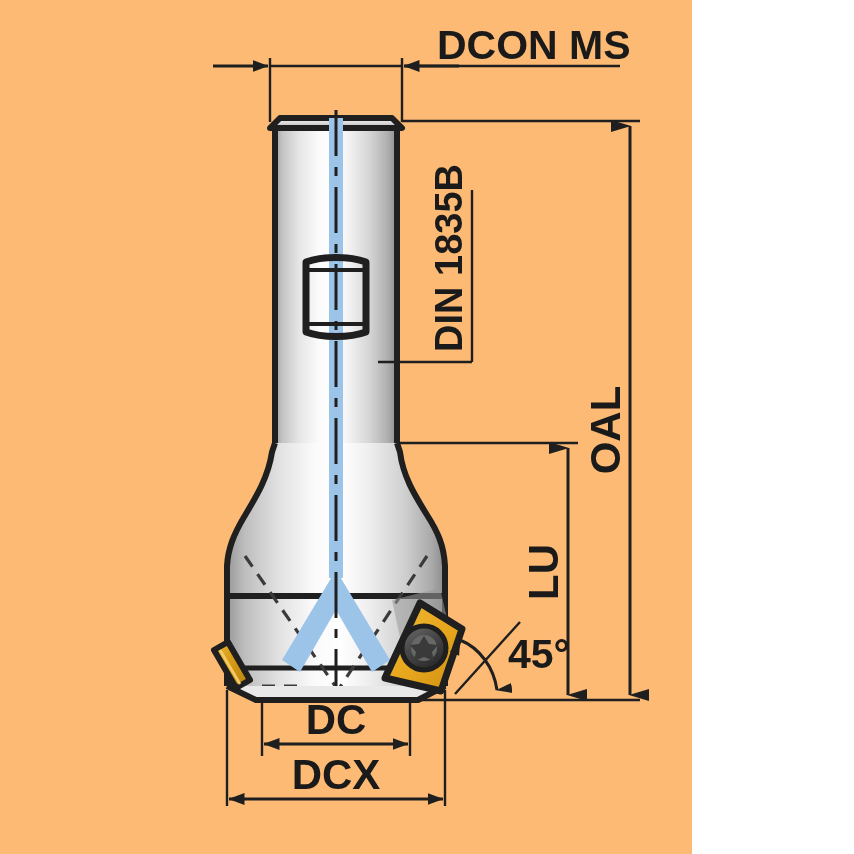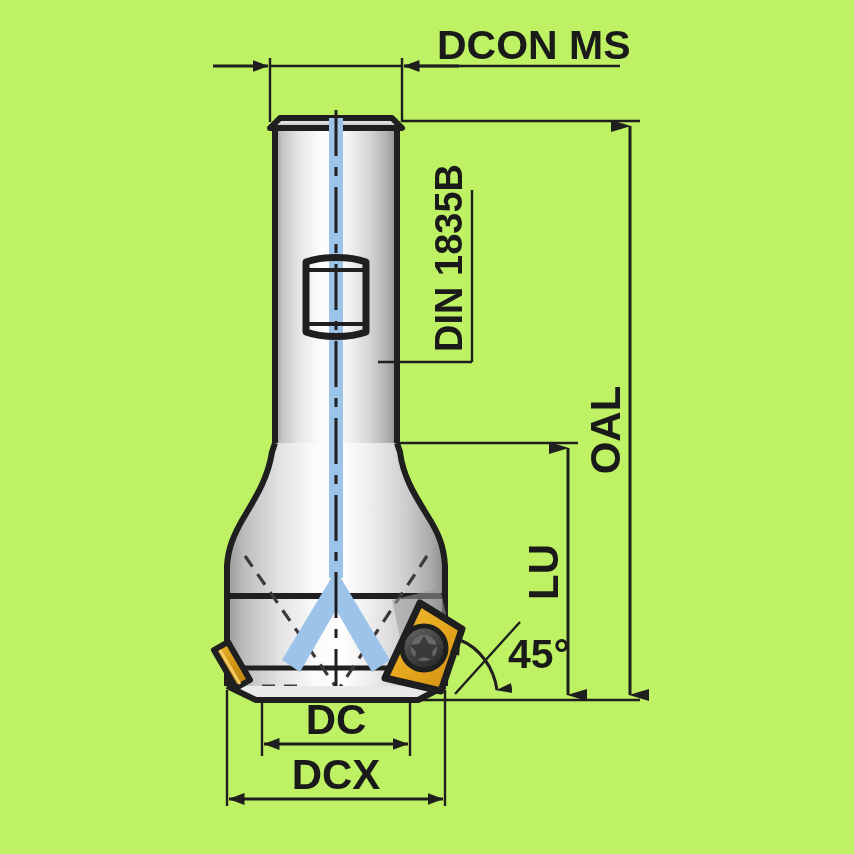--- a/index.html
+++ b/index.html
@@ -1,18 +1,18 @@
 <!DOCTYPE html>
 <html><head>
 <meta charset="utf-8">
 <style>
   html,body{margin:0;padding:0;background:#ffffff;}
   body{width:854px;height:854px;overflow:hidden;
        font-family:"Liberation Sans",sans-serif;}
-  #stage{position:relative;width:854px;height:854px;background:#bef264;}
+  #stage{position:relative;width:692px;height:854px;background:#fdba74;}
   #stage svg{position:absolute;left:0;top:0;}
   .dimtext{font-family:"Liberation Sans",sans-serif;font-weight:700;fill:#1a1a1a;}
 </style>
 </head>
 <body>
 
 <div id="stage">
 
 <svg width="854" height="854" viewBox="0 0 854 854">
   <defs>

